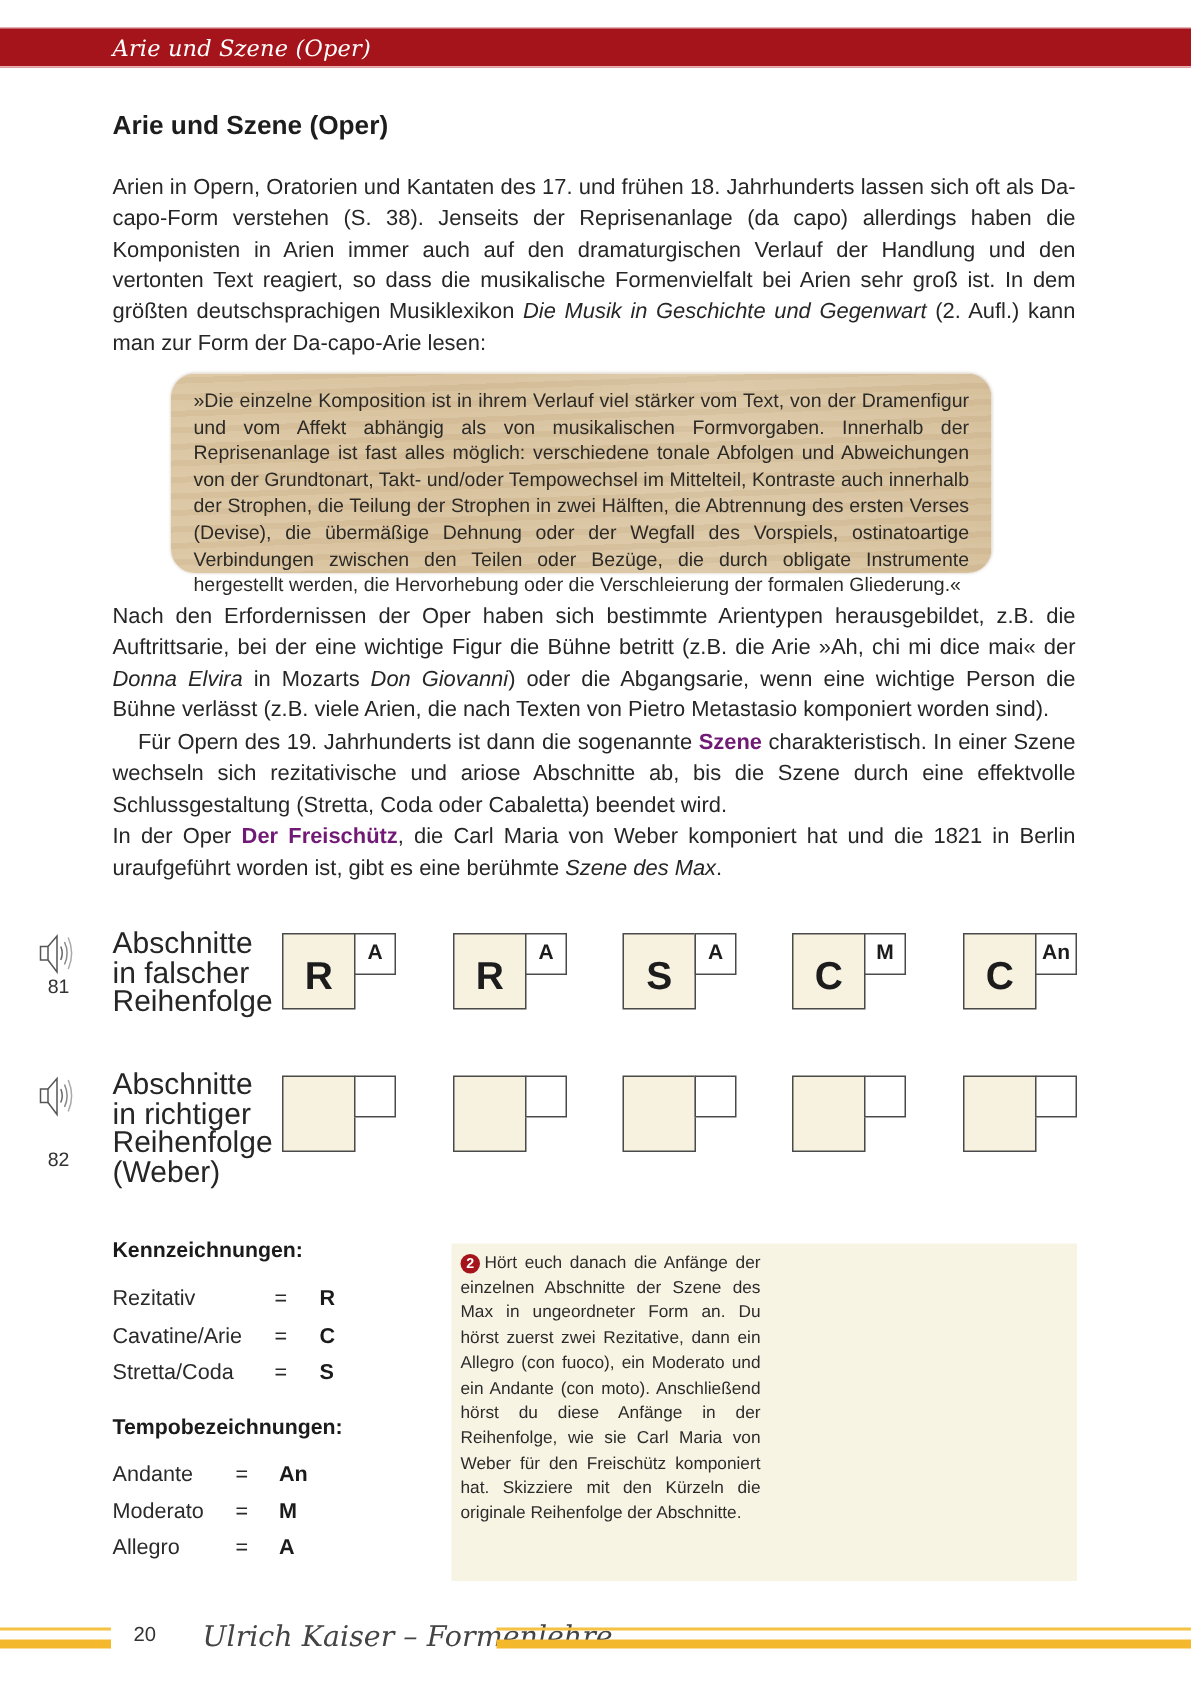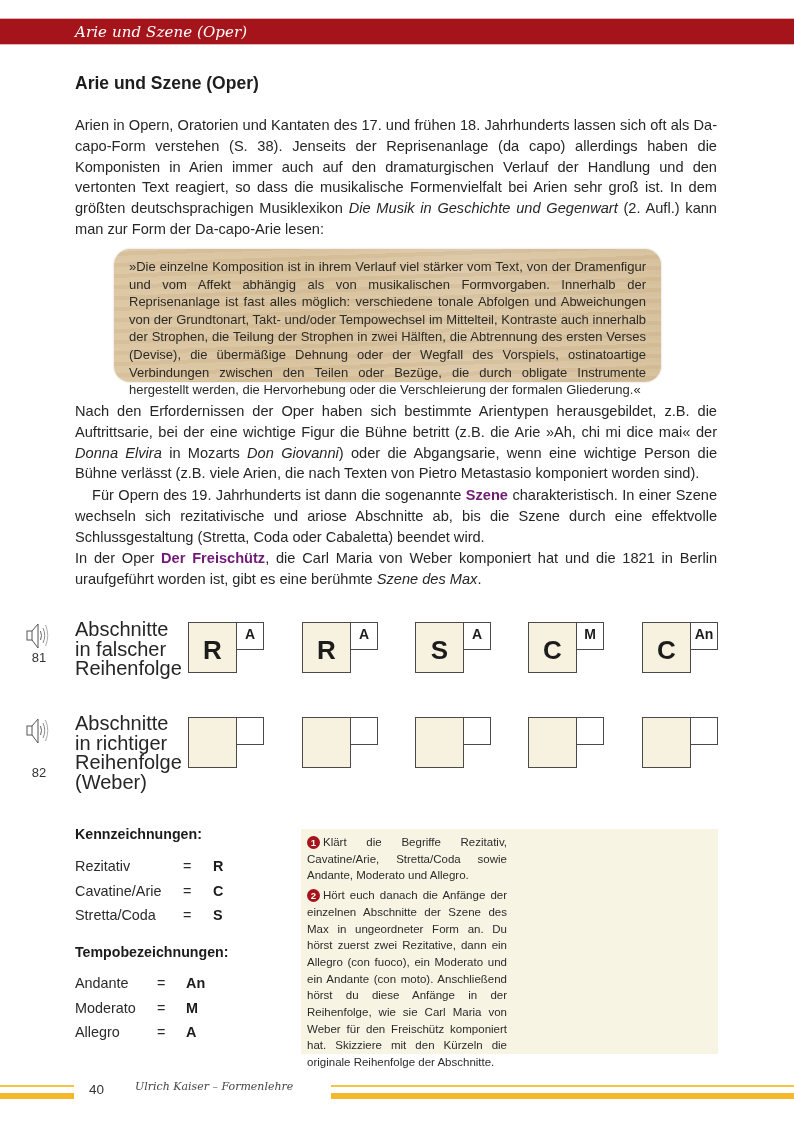--- a/index.html
+++ b/index.html
@@ -109,21 +109,21 @@
     }
 
     
     .footer-line-thin { background: #f5c242; height: 2px; }
     .footer-line-thick { background: #f3b82b; height: 6px; }
     .page-number {
       left: 89px; top: 1082px; font-family: "Liberation Sans", sans-serif; font-size: 13.5px; color: #333;
     }
     .footer-author {
       left: 135px; top: 1080px; font-family: "DejaVu Serif", serif; font-style: italic;
-      font-size: 11px; color: #444;
+      font-size: 19px; color: #444;
     }
   </style>
 </head>
 <body>
 
 <div class="abs header-bar"></div>
 <div class="abs header-title">Arie und  Szene (Oper)</div>
 
 <div class="abs page-title">Arie und Szene (Oper)</div>
 
@@ -230,24 +230,23 @@
   <span class="abbr" style="left:111px;">M</span>
 </div>
 <div class="abs legend-row" style="top:1022px;">
   <span class="term">Allegro</span>
   <span class="eq" style="left:82px;">=</span>
   <span class="abbr" style="left:111px;">A</span>
 </div>
 
 <div class="abs exercise-box"></div>
 <div class="abs ex-col" style="left:307px;">
-  <p class="ex-item"><span class="badge">1</span><span>Klärt die Begriffe Rezitativ, Cavatine/Arie, Stretta/Coda sowie Andante, Moderato und Allegro.</span></p>
   <p class="ex-item"><span class="badge">2</span><span>Hört euch danach die Anfänge der einzelnen Abschnitte der Szene des Max in ungeordneter Form an. Du hörst zuerst zwei Rezitative, dann ein Allegro (con fuoco), ein Moderato und ein Andante (con moto). Anschließend hörst du diese Anfänge in der Reihenfolge, wie sie Carl Maria von Weber für den Freischütz komponiert hat. Skizziere mit den Kürzeln die originale Reihenfolge der Abschnitte.</span></p>
 </div>
 <div class="abs ex-col" style="left:517px;">
 </div>
 
 <div class="abs footer-line-thin" style="left:0; top:1085px; width:74px;"></div>
 <div class="abs footer-line-thick" style="left:0; top:1093px; width:74px;"></div>
-<div class="abs page-number">40</div>
+<div class="abs page-number">20</div>
 <div class="abs footer-author">Ulrich Kaiser – Formenlehre</div>
 <div class="abs footer-line-thin" style="left:331px; top:1085px; width:463px;"></div>
 <div class="abs footer-line-thick" style="left:331px; top:1093px; width:463px;"></div>
 
 </body></html>

